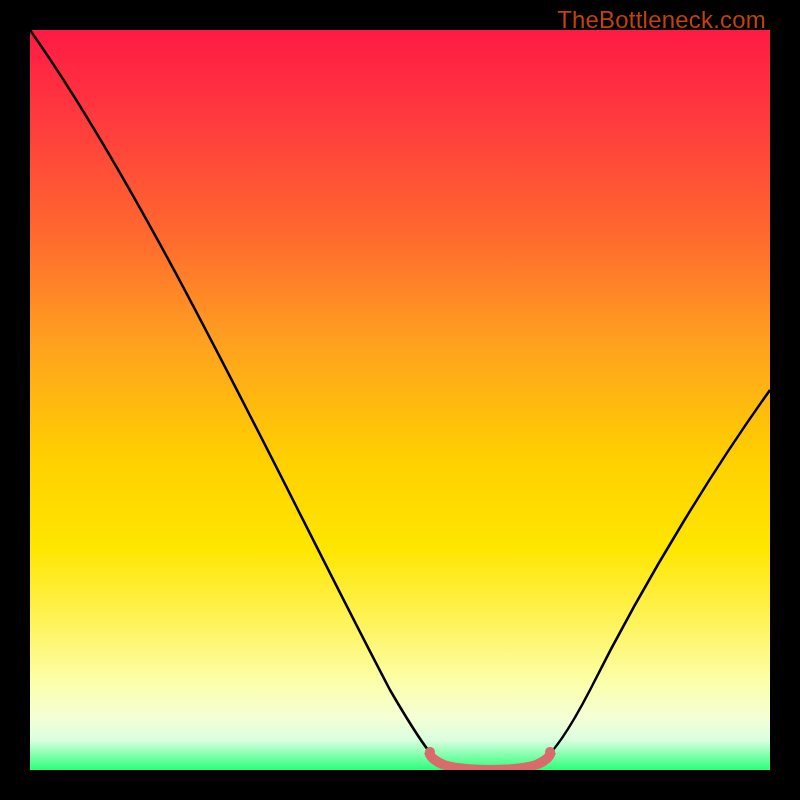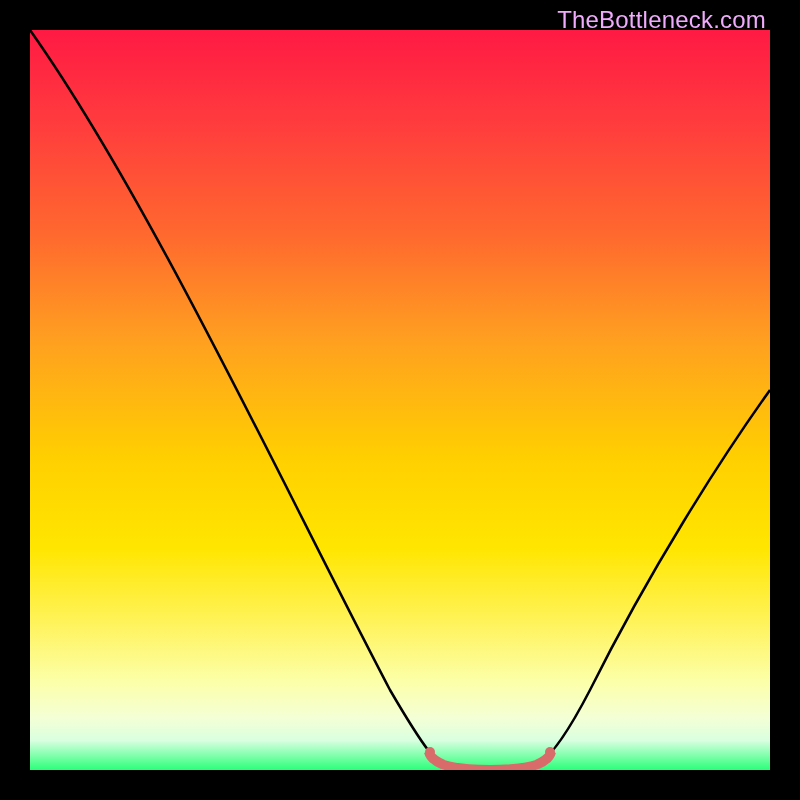--- a/index.html
+++ b/index.html
@@ -13,21 +13,21 @@
       #ff6a2e 28%,
       #ffa020 42%,
       #ffd000 58%,
       #ffe600 70%,
       #fff35a 80%,
       #fcffa8 88%,
       #f4ffd6 93%,
       #d9ffe0 96%,
       #2bff7a 100%)}
   .svg-layer{position:absolute;inset:0}
-  .watermark{position:absolute;top:6px;right:34px;color:#f0abfc;font-size:24px;font-weight:500;letter-spacing:.2px}
+  .watermark{position:absolute;top:6px;right:34px;color:#c2410c;font-size:24px;font-weight:500;letter-spacing:.2px}
 </style>
 </head>
 <body>
 
 <div class="frame">
   <div class="watermark">TheBottleneck.com</div>
 
   <div class="plot">
     <div class="grad"></div>
 

